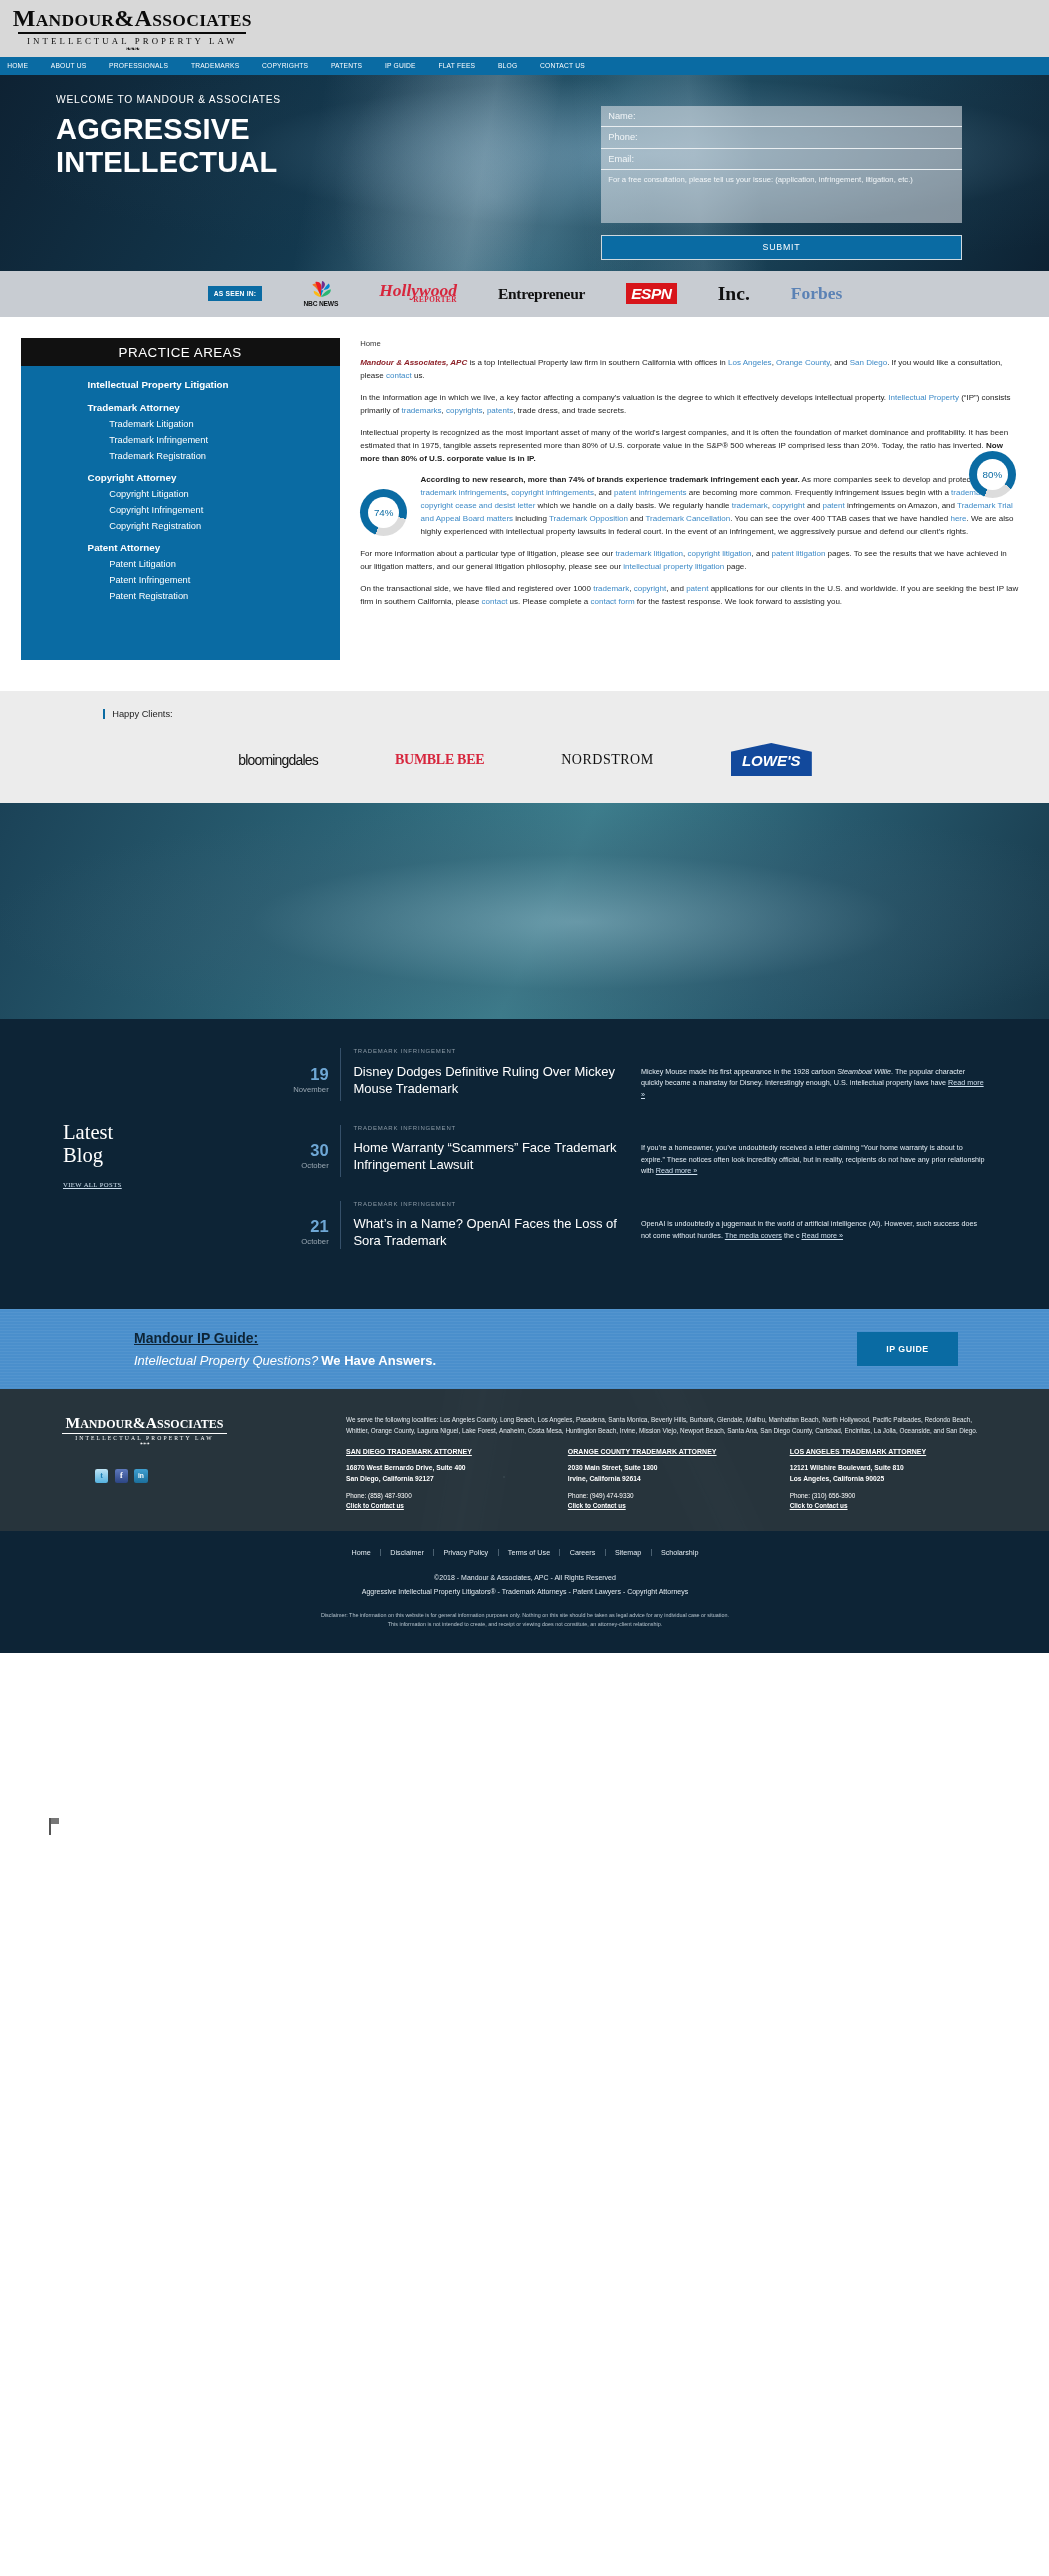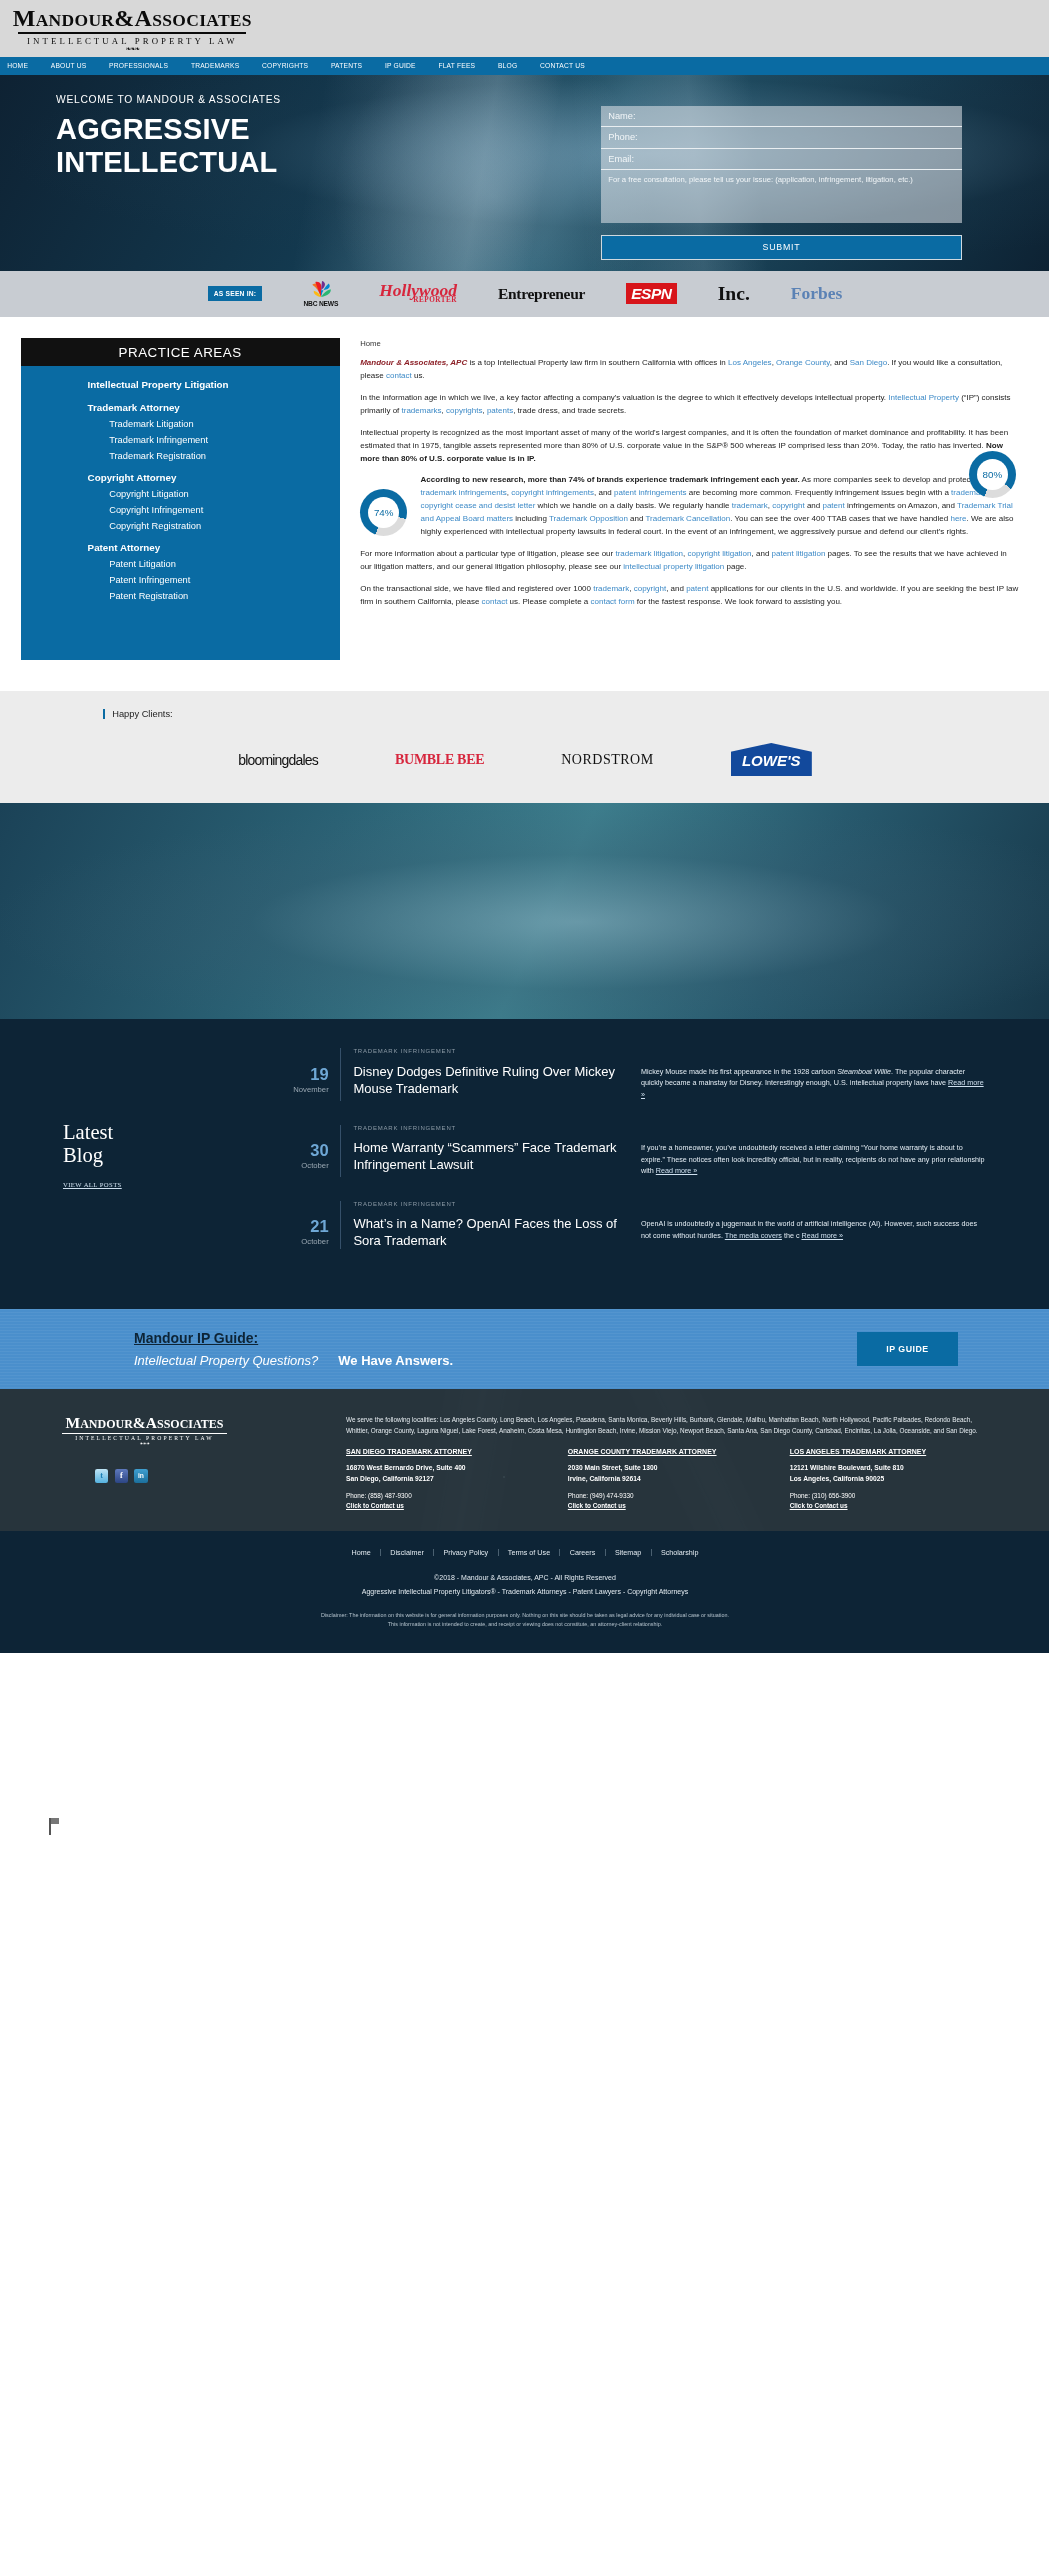--- a/index.html
+++ b/index.html
@@ -151,21 +151,21 @@
   .post-exc i { font-style:italic; }
 
   
   .cta { background:#4a8fcc; padding:20.6px 0 20.6px 0; position:relative; }
   .cta::before{content:"";position:absolute;inset:0;
     background-image:repeating-linear-gradient(0deg, rgba(255,255,255,.05) 0 0.5px, transparent 0.5px 1.5px);}
   .cta-inner { position:relative; display:flex; align-items:center; max-width:886px; margin:0 auto; padding:0 10.3px 0 52px; }
   .cta-text { flex:1; }
   .cta-t1 { color:#0d2436; font-size:14px; font-weight:700; text-decoration:underline; margin-bottom:7.2px; }
   .cta-t2 { font-size:13px; color:#ffffff; font-style:italic; }
-  .cta-t2 b { font-style:normal; font-weight:700; margin-left:20px; }
+  .cta-t2 b { font-style:normal; font-weight:700; margin-left:3px; }
   .cta-btn { background:#0a6ba3; color:#fff; font-size:8.8px; font-weight:700; letter-spacing:0.5px; padding:12.4px 29px; }
 
   
   .footer { background:#27343c; padding:25px 0 20.6px 0; position:relative; overflow:hidden; }
   .footer::before{content:"";position:absolute;inset:0;opacity:.10;
     background:
       radial-gradient(circle at 35% 30%, #9fb4bf 0 1px, transparent 1.5px),
       radial-gradient(circle at 48% 62%, #9fb4bf 0 1px, transparent 1.5px),
       linear-gradient(100deg, transparent 40%, rgba(200,215,225,.18) 45%, transparent 50%),
       linear-gradient(65deg, transparent 60%, rgba(200,215,225,.14) 66%, transparent 70%);}

